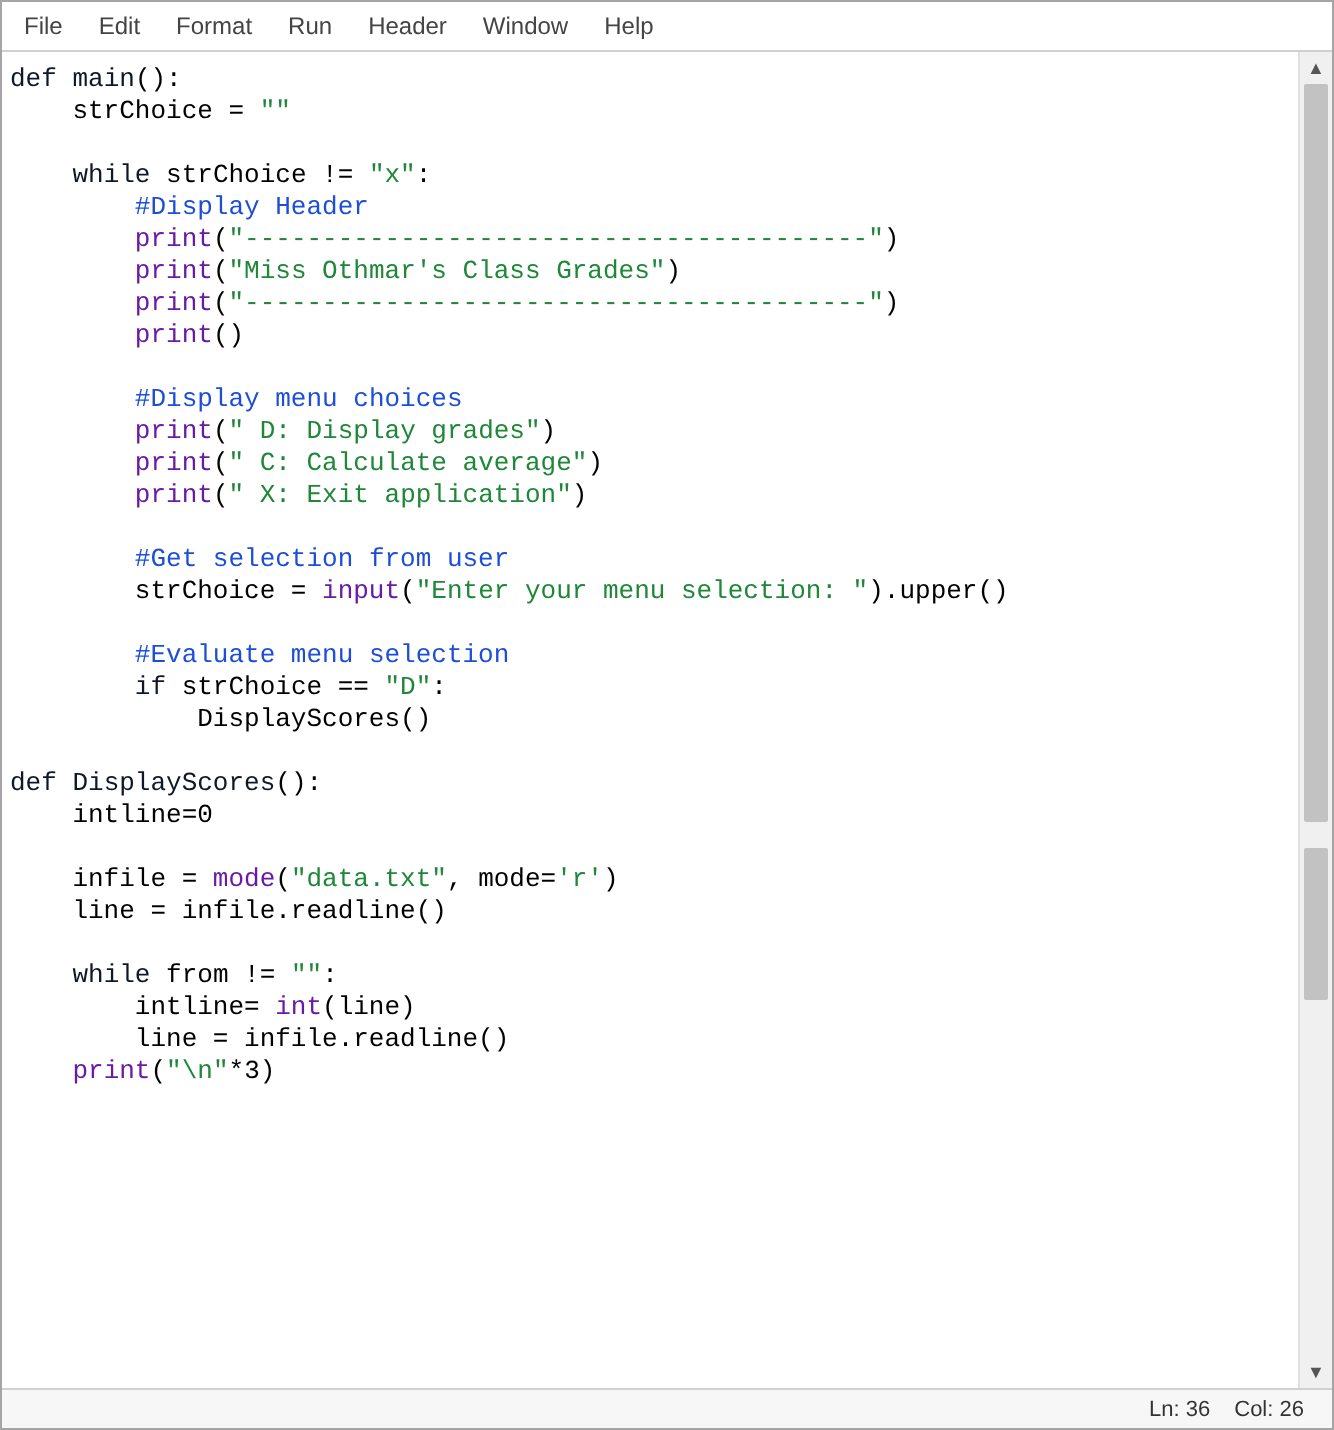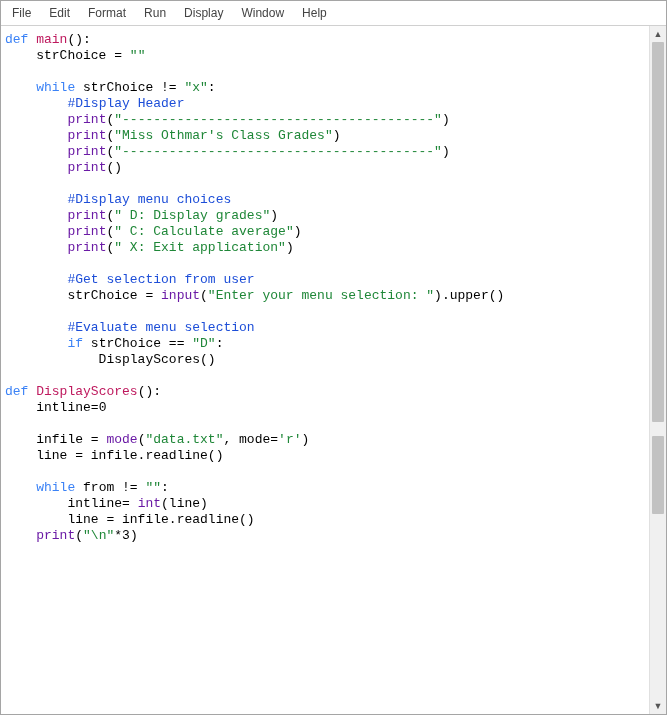--- a/index.html
+++ b/index.html
@@ -7,22 +7,22 @@
   .titlebar{height:30px;background:#fff;display:flex;align-items:center;border-bottom:1px solid #e0e0e0;}
   .titlebar .icon{width:16px;height:16px;margin:0 6px 0 8px;background:linear-gradient(135deg,#3a78c9,#6fa4e0);border-radius:2px;position:relative;}
   .titlebar .icon:after{content:"";position:absolute;left:3px;top:3px;width:7px;height:9px;background:#fff;border-radius:1px;}
   .titlebar .title{flex:0 1 auto;color:#000;font-size:12px;white-space:nowrap;overflow:hidden;text-overflow:ellipsis;}
   .titlebar .spacer{flex:1;}
   .win-btn{width:46px;height:30px;display:flex;align-items:center;justify-content:center;color:#333;}
   .menubar{height:24px;background:#fff;display:flex;align-items:center;padding:0 2px;border-bottom:1px solid #d0d0d0;color:#444;}
   .menu-item{padding:3px 9px;cursor:default;}
   .code-area{flex:1;position:relative;overflow:hidden;}
   .code{font-family:"Courier New",monospace;font-size:13px;line-height:16px;padding:6px 4px;white-space:pre;color:#000;}
-  .kw{color:#3b82f6;}      
-  .defname{color:#be185d;} 
+  .kw{color:#0f172a;}      
+  .defname{color:#0f172a;} 
   .call{color:#6a1aa5;}    
   .str{color:#1f8738;}     
   .cmt{color:#1d4ed8;}     
   .num{color:#000;}
   .scrollbar-v{position:absolute;right:0;top:0;bottom:0;width:16px;background:#f0f0f0;border-left:1px solid #e0e0e0;}
   .scroll-btn{width:16px;height:16px;display:flex;align-items:center;justify-content:center;color:#555;font-size:9px;}
   .scroll-track{position:absolute;left:0;right:0;top:16px;bottom:16px;}
   .scroll-thumb{position:absolute;left:2px;right:2px;background:#c2c2c2;border-radius:1px;}
   .thumb1{top:0;height:58%;}
   .thumb2{top:60%;height:12%;}
@@ -33,21 +33,21 @@
 </head>
 <body>
 
 <div class="window">
 
   <div class="menubar">
     <div class="menu-item">File</div>
     <div class="menu-item">Edit</div>
     <div class="menu-item">Format</div>
     <div class="menu-item">Run</div>
-    <div class="menu-item">Display</div>
+    <div class="menu-item">Header</div>
     <div class="menu-item">Window</div>
     <div class="menu-item">Help</div>
   </div>
 
   <div class="code-area">
 <div class="code"><span class="kw">def </span><span class="defname">main</span><span>():</span>
 <span>    strChoice = </span><span class="str">""</span>
 <span></span>
 <span>    </span><span class="kw">while</span><span> strChoice != </span><span class="str">"x"</span><span>:</span>
 <span>        </span><span class="cmt">#Display Header</span>
@@ -86,13 +86,17 @@
       <div class="scroll-track">
         <div class="scroll-thumb thumb1"></div>
         <div class="scroll-thumb thumb2"></div>
       </div>
       <div class="scroll-btn bottom">
           <span>▼</span>
         </div>
     </div>
   </div>
 
+  <div class="statusbar">
+    <span class="cell"><span>Ln:</span> <span>36</span></span>
+    <span class="cell"><span>Col:</span> <span>26</span></span>
+  </div>
 </div>
 
 </body></html>

